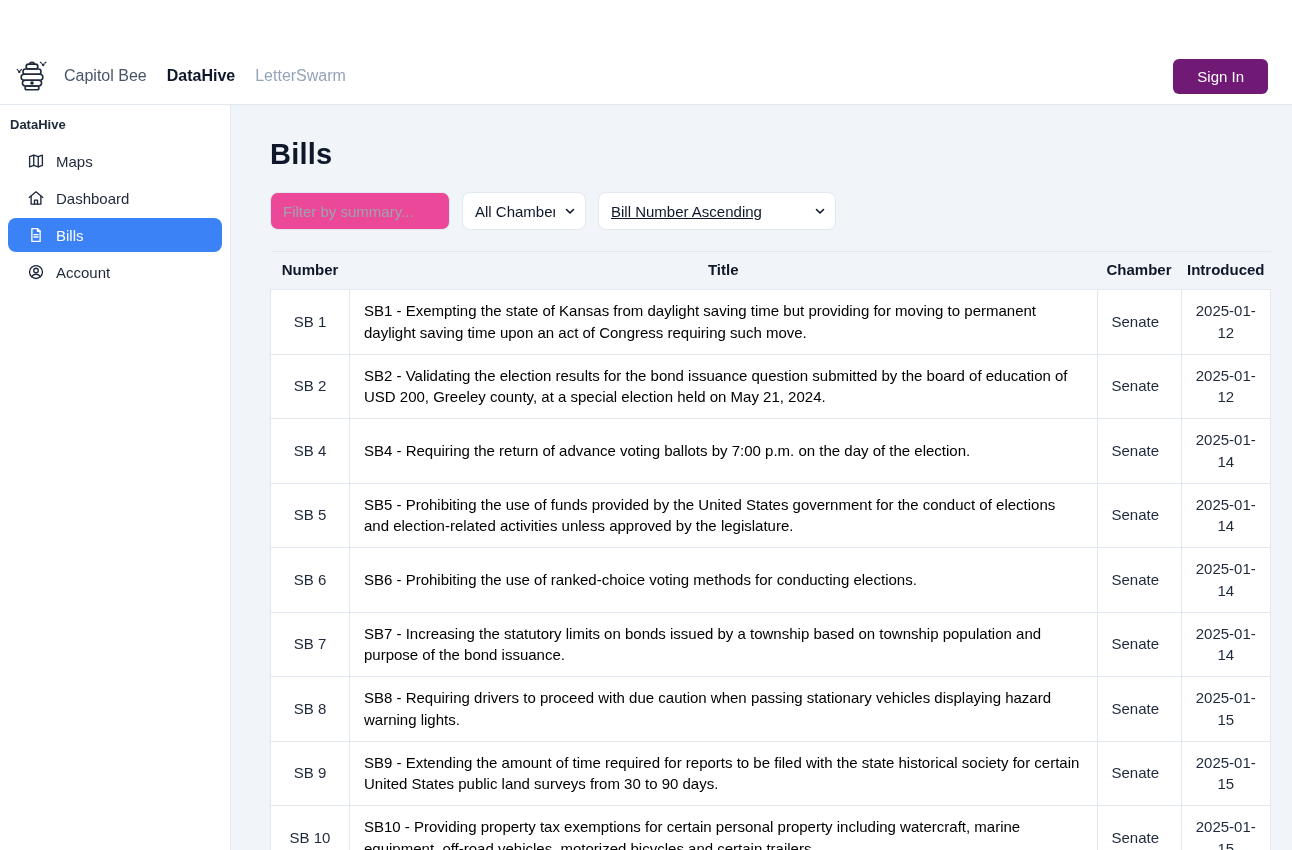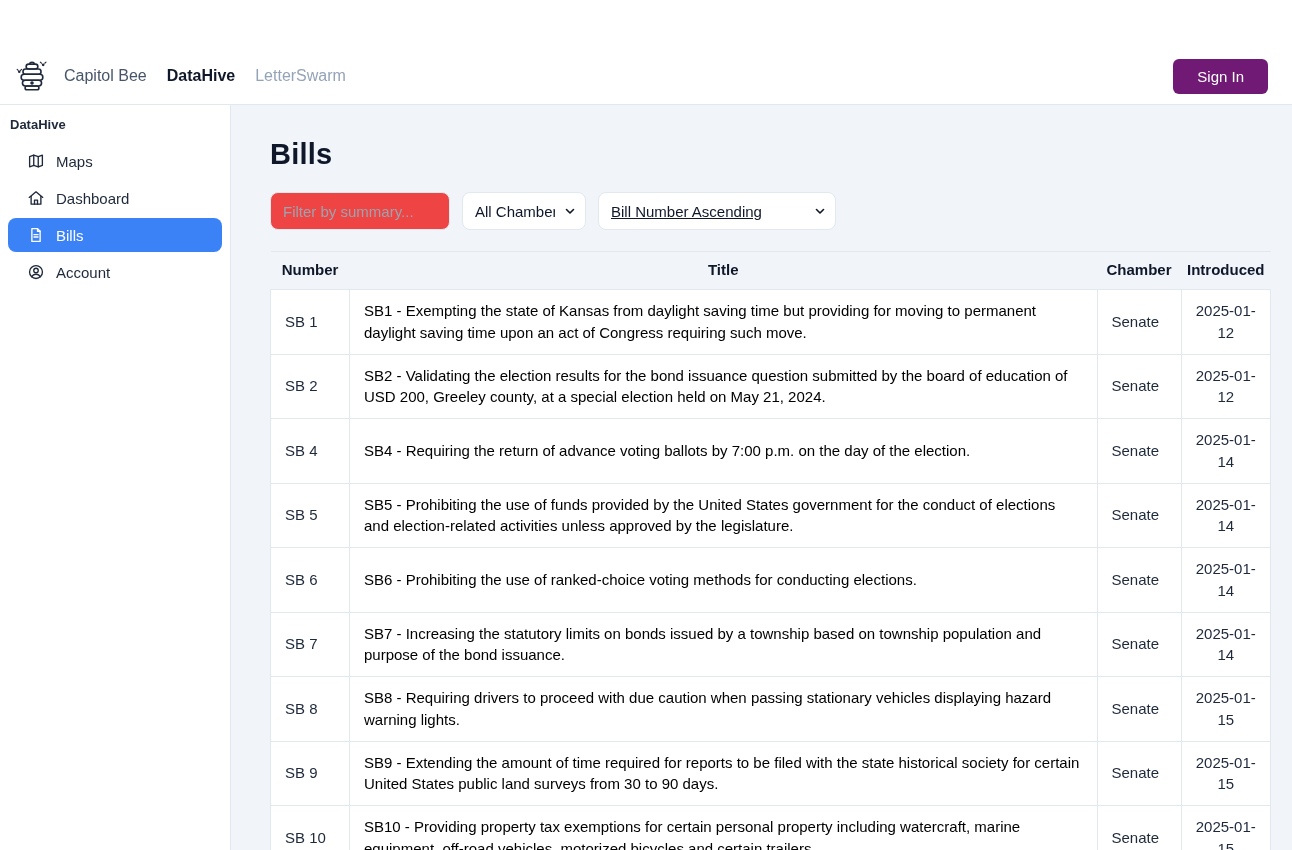--- a/index.html
+++ b/index.html
@@ -82,21 +82,21 @@
     color: #0f172a;
     margin-bottom: 21px;
     letter-spacing: 0.2px;
   }
   .filters { display: flex; align-items: center; gap: 12px; margin-bottom: 21px; }
   .filter-input {
     width: 180px;
     height: 38px;
     border: 1px solid #e2e8f0;
     border-radius: 8px;
-    background: #ef4444;
+    background: #ec4899;
     padding: 0 12px;
     font-size: 15px;
     font-family: "Liberation Sans", sans-serif;
     color: #0f172a;
   }
   .filter-input::placeholder { color: #9ca3af; }
   .select-wrap { position: relative; }
   .select-wrap select {
     -webkit-appearance: none;
     appearance: none;
@@ -134,21 +134,21 @@
     background: transparent;
   }
   table.bills tbody td {
     background: #ffffff;
     border: 1px solid #e2e8f0;
     padding: 10px 14px;
     vertical-align: middle;
     color: #1e293b;
     line-height: 1.45;
   }
-  td.col-number { width: 79px; padding: 10px 6px; margin-left: 38px; }
+  td.col-number { width: 79px; text-align: center; padding: 10px 6px; margin-left: 38px; }
   td.col-title  { }
   td.col-chamber { width: 84px; text-align: left; padding: 10px 6px; }
   td.col-introduced { width: 84px; text-align: center; padding: 10px 8px; }
   th.col-number { width: 79px; }
   th.col-chamber { width: 84px; }
   th.col-introduced { width: 84px; padding-left: 2px; padding-right: 2px; }
   .bill-link {
     color: #000000;
     text-decoration: none;
     cursor: pointer;

